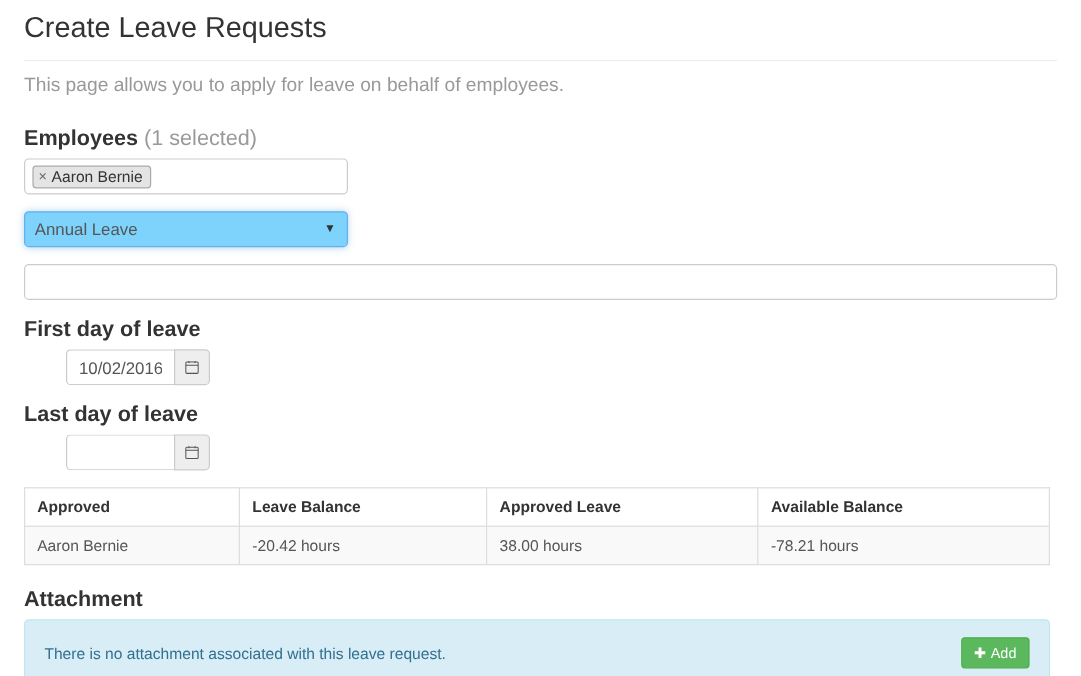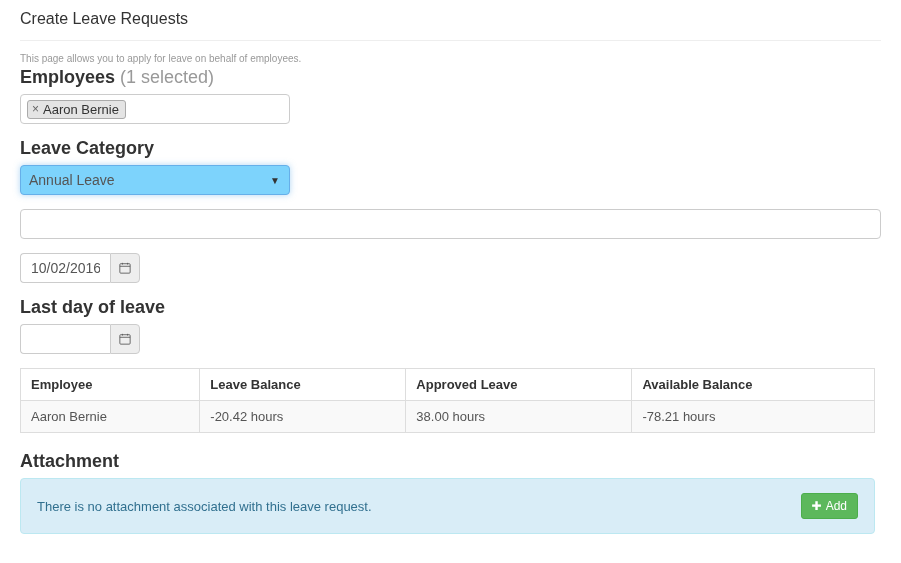--- a/index.html
+++ b/index.html
@@ -4,34 +4,34 @@
   <style>
     * { box-sizing: border-box; margin: 0; padding: 0; }
     body {
       font-family: "Helvetica Neue", Helvetica, Arial, sans-serif;
       font-size: 14px;
       color: #333;
       background: #fff;
       padding: 10px 20px;
     }
     h2 {
-      font-size: 16px;
+      font-size: 24px;
       font-weight: 400;
       color: #333;
       margin-bottom: 12px;
     }
     hr.divider {
       border: none;
       border-top: 1px solid #eee;
       margin-bottom: 12px;
     }
     .help-text {
-      font-size: 10px;
+      font-size: 16px;
       color: #999;
-      margin-bottom: 3px;
+      margin-bottom: 24px;
     }
     .form-group {
       margin-bottom: 14px;
     }
     label.field-label {
       display: block;
       font-weight: 700;
       font-size: 18px;
       color: #333;
       margin-bottom: 6px;
@@ -97,20 +97,21 @@
       border: 1px solid #ccc;
       border-radius: 4px;
       padding: 4px 10px;
       font-size: 14px;
       color: #555;
     }
     .notes-input { width: 855px; max-width: 100%; }
     .date-group {
       display: flex;
       width: 132px;
+      margin-left: 35px;
     }
     .date-group input {
       width: 90px;
       border-radius: 4px 0 0 4px;
       border-right: none;
     }
     .date-group .addon {
       width: 30px;
       height: 30px;
       border: 1px solid #ccc;
@@ -186,34 +187,34 @@
   </label>
   <div class="tag-input">
     <span class="tag">
       <span class="remove">×</span>
       <span>Aaron Bernie</span>
     </span>
   </div>
 </div>
 
 <div class="form-group">
-  <label class="field-label">Leave Category</label>
   <div class="select-wrap">
     <select class="form-control">
       <option>Annual Leave</option>
     </select>
     <span class="select-caret">▼</span>
   </div>
 </div>
 
 <div class="form-group">
   <input type="text" class="text-input notes-input" value="" style="">
 </div>
 
 <div class="form-group">
+  <label class="field-label">First day of leave</label>
   <div class="date-group">
     <input type="text" class="text-input" value="10/02/2016" style="">
     <span class="addon">
       <svg class="icon-svg" viewBox="0 0 14 14">
           <rect x="1" y="2" width="12" height="11" rx="1" fill="none" stroke="currentColor" stroke-width="1"></rect>
           <line x1="1" y1="5" x2="13" y2="5" stroke="currentColor" stroke-width="1"></line>
           <line x1="4" y1="1" x2="4" y2="3" stroke="currentColor" stroke-width="1"></line>
           <line x1="10" y1="1" x2="10" y2="3" stroke="currentColor" stroke-width="1"></line>
         </svg>
     </span>
@@ -231,21 +232,21 @@
           <line x1="4" y1="1" x2="4" y2="3" stroke="currentColor" stroke-width="1"></line>
           <line x1="10" y1="1" x2="10" y2="3" stroke="currentColor" stroke-width="1"></line>
         </svg>
     </span>
   </div>
 </div>
 
 <table class="balance">
   <thead>
     <tr>
-      <th>Employee</th>
+      <th>Approved</th>
       <th>Leave Balance</th>
       <th>Approved Leave</th>
       <th>Available Balance</th>
     </tr>
   </thead>
   <tbody>
     <tr>
       <td>Aaron Bernie</td>
       <td>-20.42 hours</td>
       <td>38.00 hours</td>

